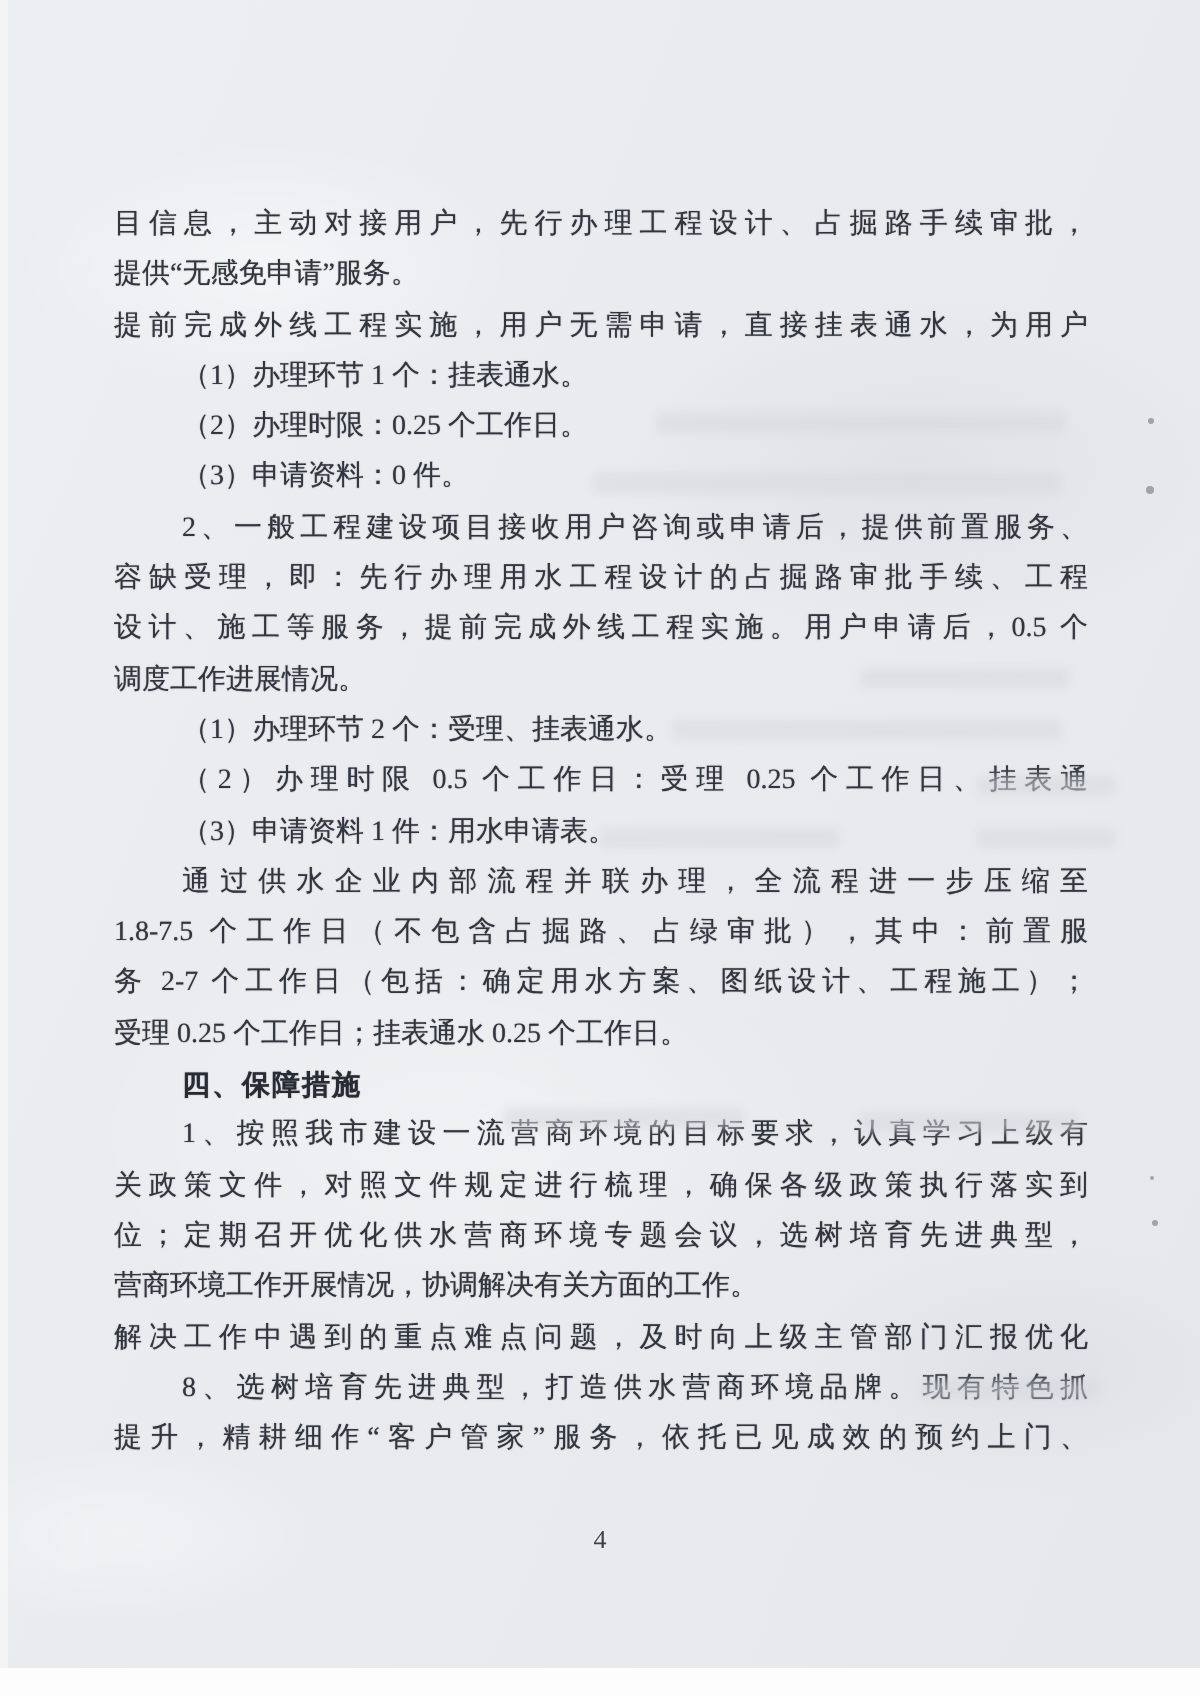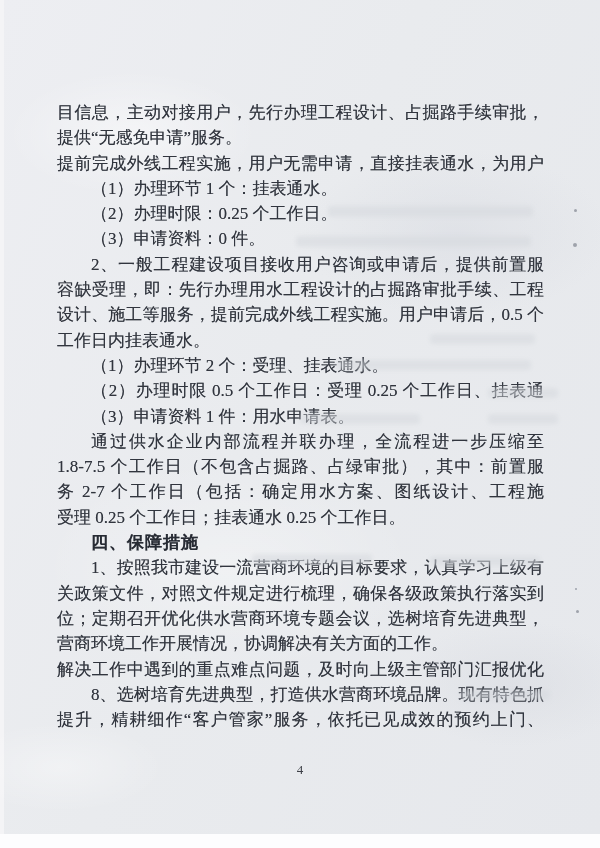--- a/index.html
+++ b/index.html
@@ -26,21 +26,21 @@
     background-image:
       radial-gradient(ellipse 180px 90px at 22% 16%, rgba(255,255,255,0.45), rgba(255,255,255,0) 70%),
       radial-gradient(ellipse 220px 120px at 76% 28%, rgba(213,216,223,0.45), rgba(213,216,223,0) 70%),
       radial-gradient(ellipse 260px 150px at 38% 68%, rgba(255,255,255,0.32), rgba(255,255,255,0) 72%),
       radial-gradient(ellipse 170px 90px at 86% 82%, rgba(209,212,219,0.38), rgba(209,212,219,0) 70%),
       radial-gradient(ellipse 140px 60px at 10% 92%, rgba(255,255,255,0.35), rgba(255,255,255,0) 75%);
   }
   
   .text-block{
     position:absolute;left:57px;top:100px;width:487px;
-    color:#31353e;font-size:17px;
+    color:#31353e;font-size:14px;
     text-shadow:0 0 0.6px rgba(49,53,62,0.6);
   }
   .line{
     height:25.3px;line-height:25.3px;overflow:hidden;
   }
   .line.ind{padding-left:34px;}
   .line.just{text-align:justify;text-align-last:justify;}
   .line.bold{
     font-weight:700;color:#272b34;
     font-family:"Liberation Sans","DejaVu Sans",sans-serif;
@@ -75,21 +75,21 @@
     <div class="text-block" id="doc-lines">
         <div class="line just">目信息，主动对接用户，先行办理工程设计、占掘路手续审批，</div>
         <div class="line">提供“无感免申请”服务。</div>
         <div class="line just">提前完成外线工程实施，用户无需申请，直接挂表通水，为用户</div>
         <div class="line ind">（1）办理环节 1 个：挂表通水。</div>
         <div class="line ind">（2）办理时限：0.25 个工作日。</div>
         <div class="line ind">（3）申请资料：0 件。</div>
         <div class="line ind just">2、一般工程建设项目接收用户咨询或申请后，提供前置服务、</div>
         <div class="line just">容缺受理，即：先行办理用水工程设计的占掘路审批手续、工程</div>
         <div class="line just">设计、施工等服务，提前完成外线工程实施。用户申请后，0.5 个</div>
-        <div class="line">工作日内挂表通水。</div>
+        <div class="line">调度工作进展情况。</div>
         <div class="line ind">（1）办理环节 2 个：受理、挂表通水。</div>
         <div class="line ind just">（2）办理时限 0.5 个工作日：受理 0.25 个工作日、挂表通</div>
         <div class="line ind">（3）申请资料 1 件：用水申请表。</div>
         <div class="line ind just">通过供水企业内部流程并联办理，全流程进一步压缩至</div>
         <div class="line just">1.8-7.5 个工作日（不包含占掘路、占绿审批），其中：前置服</div>
         <div class="line just">务 2-7 个工作日（包括：确定用水方案、图纸设计、工程施工）；</div>
         <div class="line">受理 0.25 个工作日；挂表通水 0.25 个工作日。</div>
         <div class="line ind bold">四、保障措施</div>
         <div class="line ind just">1、按照我市建设一流营商环境的目标要求，认真学习上级有</div>
         <div class="line just">关政策文件，对照文件规定进行梳理，确保各级政策执行落实到</div>

